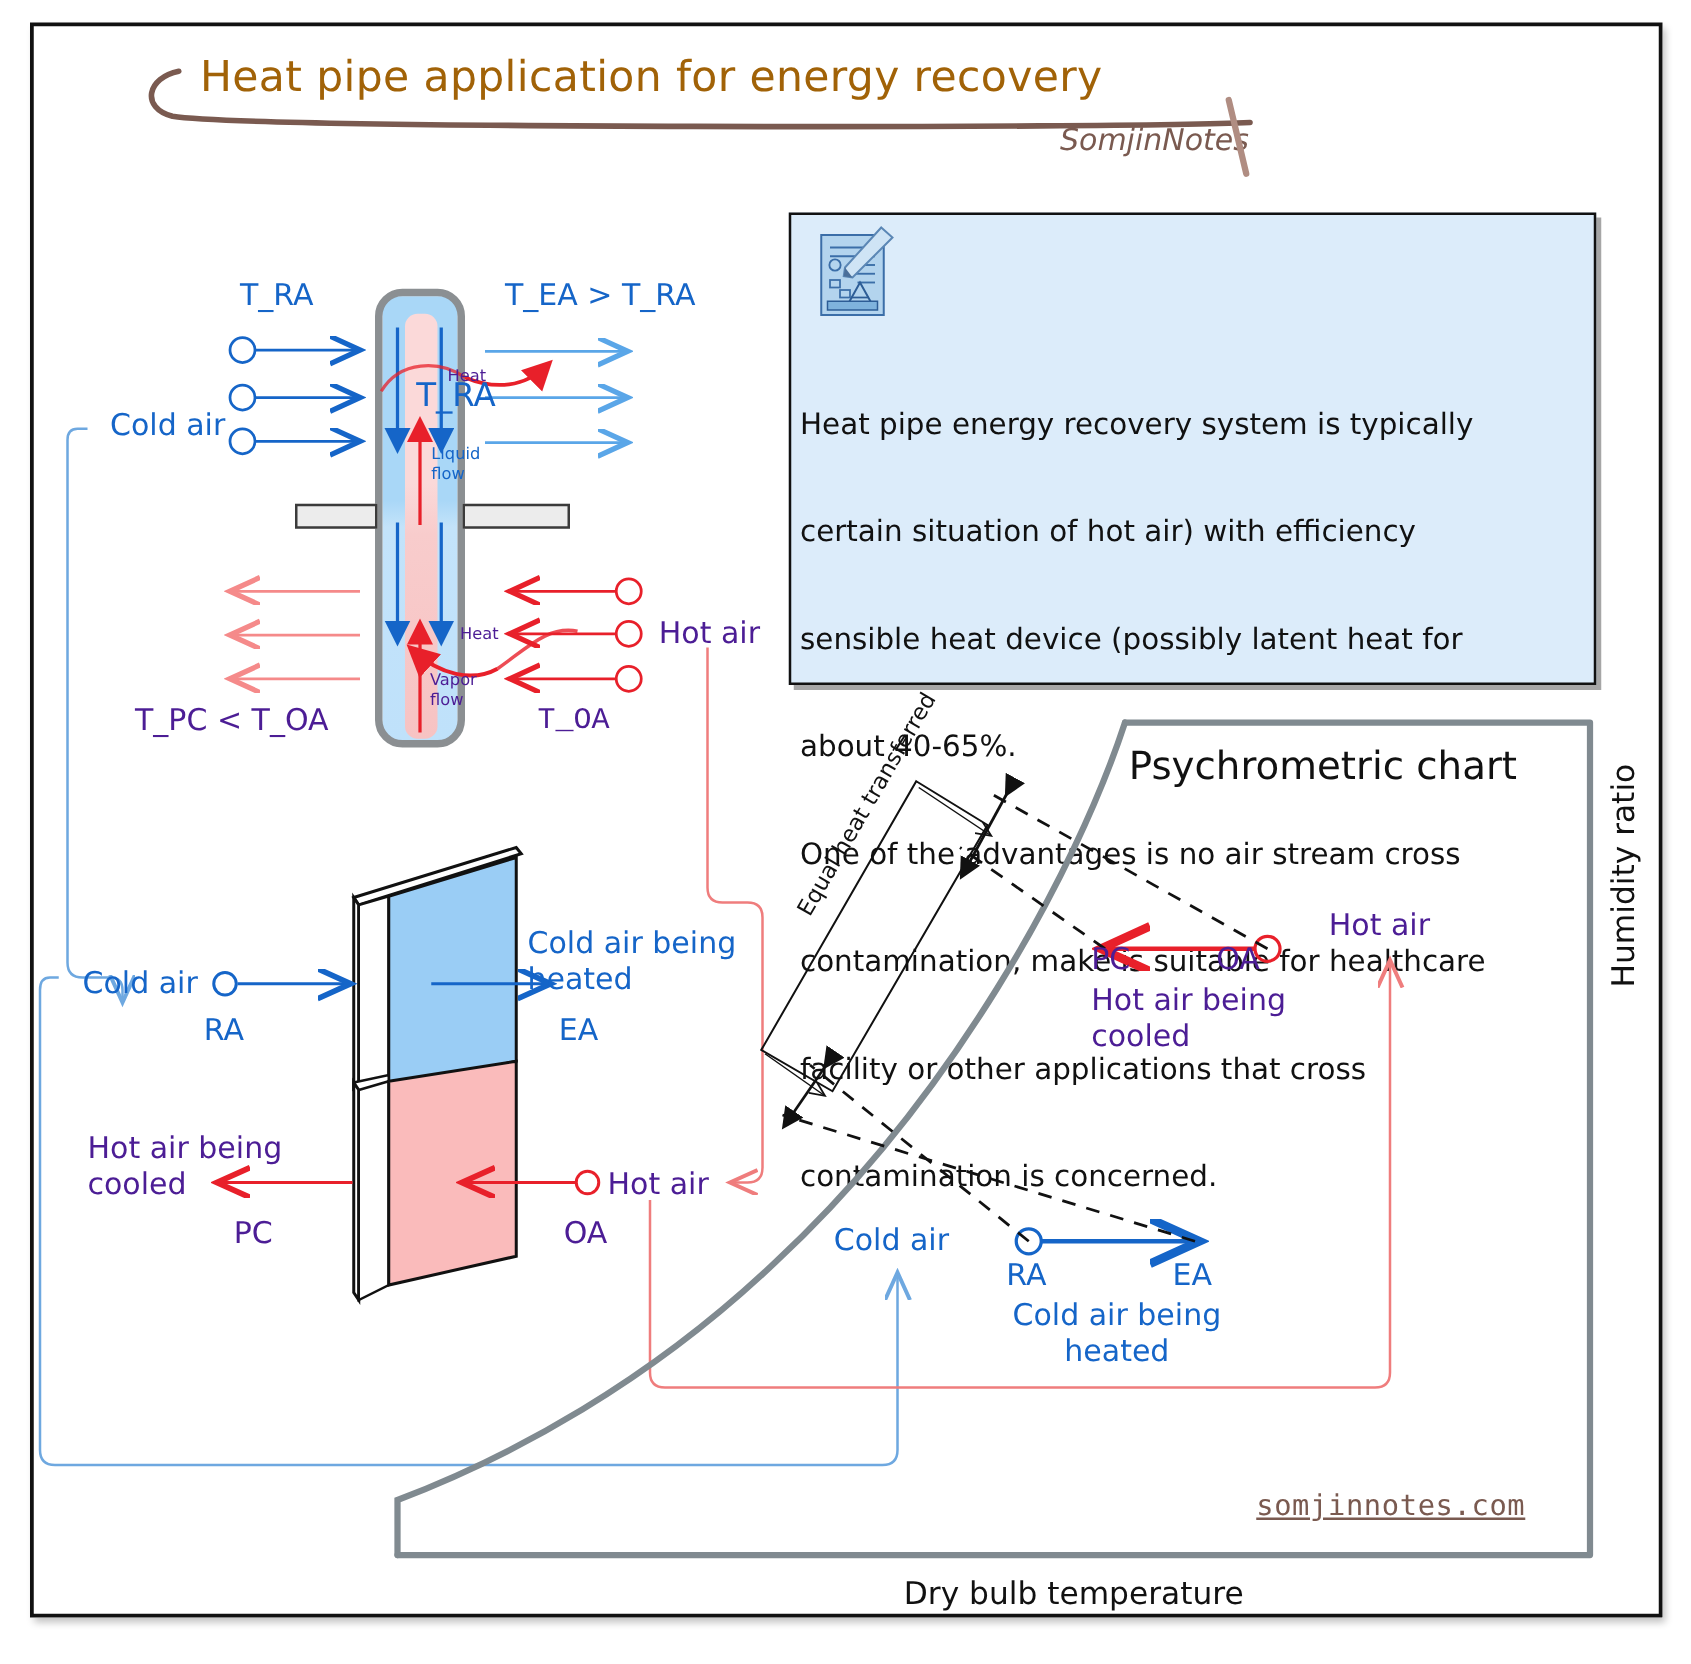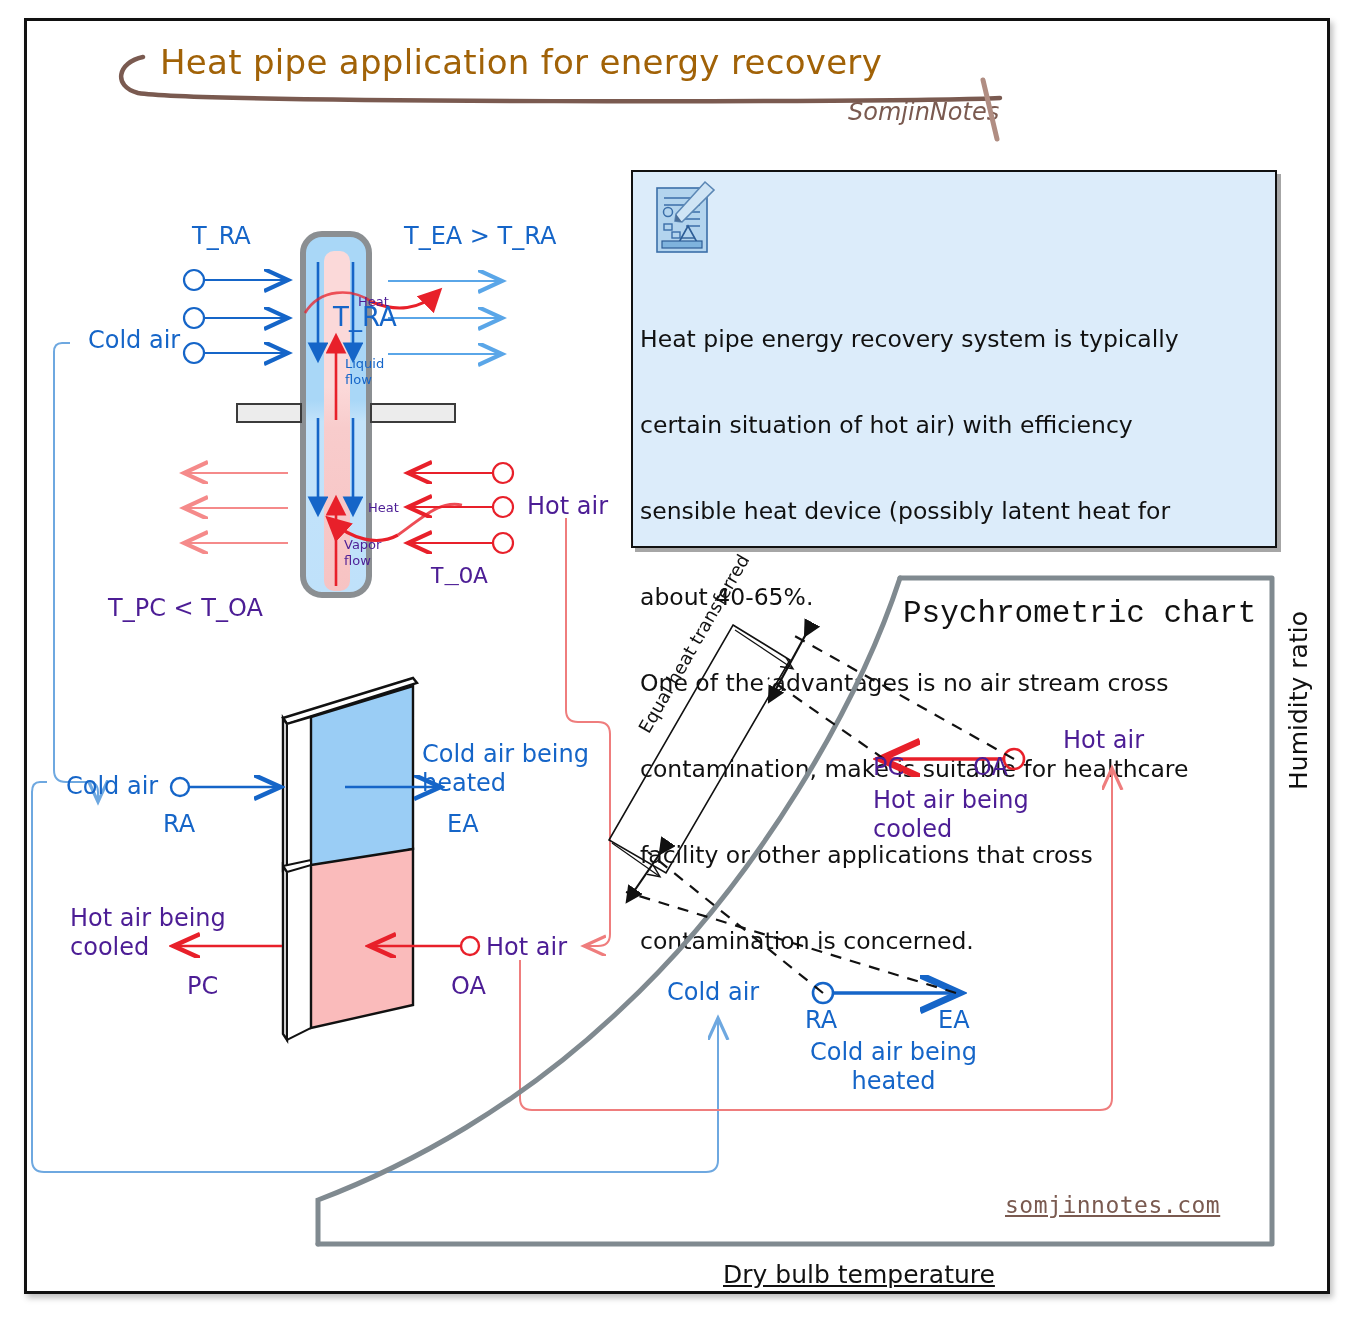--- a/index.html
+++ b/index.html
@@ -191,21 +191,21 @@
 
     <path d="M47,782 L40,782 Q32,782 32,792 L32,1160 Q32,1172 44,1172 L706,1172 Q718,1172 718,1160 L718,1020" fill="none" stroke="#6ea8e0" stroke-width="2" marker-end="url(#ablue-soft)"></path>
 
     <path d="M520,960 L520,1098 Q520,1110 532,1110 L1100,1110 Q1112,1110 1112,1098 L1112,770" fill="none" stroke="#ef7d7d" stroke-width="2" marker-end="url(#ared-soft)"></path>
   </svg>
 
   <div class="txt hand t-lbl blue" style="left:192px;top:222px;">T_RA</div>
   <div class="txt hand t-lbl blue" style="left:404px;top:222px;">T_EA &gt; T_RA</div>
   <div class="txt hand t-lbl blue" style="left:88px;top:326px;">Cold air</div>
   <div class="txt hand t-lbl red" style="left:527px;top:492px;">Hot air</div>
-  <div class="txt hand t-lbl red" style="left:108px;top:562px;margin-top:32px;">T_PC &lt; T_OA</div>
+  <div class="txt hand t-lbl red" style="left:108px;top:562px;">T_PC &lt; T_OA</div>
   <div class="txt hand t-lbl red" style="left:430px;top:562px;font-family:Liberation Mono, monospace;">T_OA</div>
   <div class="txt hand t-mid blue" style="left:333px;top:302px;">T_RA</div>
   <div class="txt hand t-tiny red" style="left:358px;top:294px;">Heat</div>
   <div class="txt hand t-tiny red" style="left:368px;top:500px;">Heat</div>
   <div class="txt hand t-tiny blue" style="left:345px;top:356px;">Liquid
 flow</div>
   <div class="txt hand t-tiny red" style="left:344px;top:537px;">Vapor
 flow</div>
 
   <svg class="layer hx">
@@ -274,37 +274,37 @@
     </g>
 
     <g stroke="#111" stroke-width="2.2">
       <line x1="806" y1="634" x2="770" y2="700" marker-start="url(#solidblack)" marker-end="url(#solidblack)"></line>
       <line x1="661" y1="852" x2="628" y2="900" marker-start="url(#solidblack)" marker-end="url(#solidblack)"></line>
       <line x1="735" y1="630" x2="792" y2="668" stroke-width="1.2" marker-end="url(#thinblack)"></line>
       <line x1="612" y1="843" x2="659" y2="876" stroke-width="1.2" marker-end="url(#thinblack)"></line>
     </g>
   </svg>
 
-  <div class="txt hand t-chart" style="left:903px;top:595px;font-family:Liberation Mono, monospace;">Psychrometric chart</div>
+  <div class="txt hand t-chart" style="left:903px;top:595px;">Psychrometric chart</div>
   <div class="txt hand t-eq" style="left:634px;top:726px;transform:rotate(-60deg);transform-origin:left top;">Equal heat transferred</div>
 
   <div class="txt hand t-lbl red" style="left:1063px;top:726px;">Hot air</div>
   <div class="txt hand t-lbl red" style="left:873px;top:753px;">PC</div>
   <div class="txt hand t-lbl red" style="left:973px;top:753px;">OA</div>
   <div class="txt hand t-lbl red" style="left:873px;top:786px;"><span style="display:block;white-space:pre-line;">Hot air being
 cooled</span></div>
 
   <div class="txt hand t-lbl blue" style="left:667px;top:978px;">Cold air</div>
   <div class="txt hand t-lbl blue" style="left:805px;top:1006px;">RA</div>
   <div class="txt hand t-lbl blue" style="left:938px;top:1006px;">EA</div>
   <div class="txt hand t-lbl blue" style="left:810px;top:1038px;text-align:center;"><span style="display:block;white-space:pre-line;">Cold air being
 heated</span></div>
 
   <div class="txt hand t-axis" style="left:1284px;top:790px;transform:rotate(-90deg);transform-origin:left top;">Humidity ratio</div>
-  <div class="txt hand t-axis" style="left:723px;top:1260px;text-decoration:underline;">Dry bulb temperature</div>
+  <div class="txt hand t-axis" style="left:723px;top:1260px;">Dry bulb temperature</div>
 
   <div class="txt t-wm" style="left:1005px;top:1191px;">somjinnotes.com</div>
 
   <svg class="layer">
     <path d="M143,57 C118,62 112,86 138,93 C200,103 900,103 1000,98" fill="none" stroke="#7a5a50" stroke-width="4.5" stroke-linecap="round"></path>
     <path d="M983,80 L997,139" fill="none" stroke="#b08d82" stroke-width="5" stroke-linecap="round"></path>
   </svg>
 </div>
 
 </body></html>

